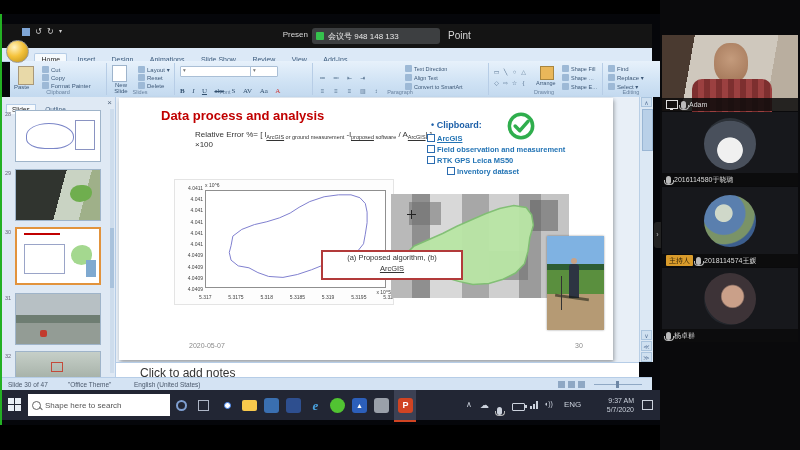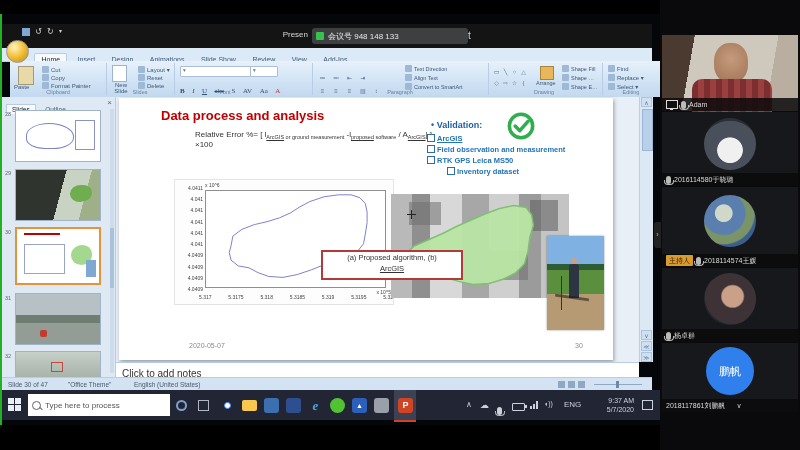--- a/index.html
+++ b/index.html
@@ -122,21 +122,21 @@
 <div id="stage">
 
   <div id="share" class="a">
 
     <div id="titlebar" class="a">
       <span class="a qat" style="left:20px;top:4px;width:8px;height:8px;background:#7fa6d6;display:inline-block"></span>
       <span class="a qat" style="left:33px;top:3px;">↺</span>
       <span class="a qat" style="left:45px;top:3px;">↻</span>
       <span class="a qat" style="left:57px;top:3px;font-size:6px;">▾</span>
       <div class="a" style="left:238px;top:6px;width:68px;text-align:right;font-size:8px;color:#d8d8d8;">Presen</div>
-      <div class="a" style="left:310px;top:4px;width:156px;height:16px;border-radius:3px;background:#3d3f41;display:flex;align-items:center;z-index:4;">
+      <div class="a" style="left:310px;top:4px;width:128px;height:16px;border-radius:3px;background:#3d3f41;display:flex;align-items:center;z-index:4;">
         <span style="width:8px;height:8px;background:#35c24d;border-radius:1px;margin:0 4px;flex:0 0 auto;"></span>
         <span style="font-size:8px;color:#e8e8e8;">会议号 948 148 133</span>
       </div>
       <div class="a" style="left:446px;top:6px;font-size:10px;color:#d8d8d8;">Point</div>
     </div>
 
     <div id="orb" class="a"></div>
 
     <div id="tabrow" class="a">
       <span style="display:inline-block;width:28px;"></span>
@@ -253,21 +253,21 @@
     </div>
 
     <div id="slidearea" class="a"></div>
     <div id="slide" class="a">
       <div id="stitle" class="a">Data process and analysis</div>
       <div id="formula" class="a">
         <span><span>Relative Error %= [ l</span><span class="fsub fu">ArcGIS</span><span class="fsub"> or ground measurement</span><span> -l</span><span class="fsub fu">proposed</span><span class="fsub"> software</span><span> / A</span><span class="fsub fu">ArcGIS</span><span>| ]</span></span><br>
         <span>×100</span>
       </div>
 
-      <div id="vhead" class="a">• <span>Validation:</span></div>
+      <div id="vhead" class="a">• <span>Clipboard:</span></div>
       <svg class="a" style="left:388px;top:14px;" width="28" height="28" viewBox="0 0 24 24">
         <circle class="chk" cx="12" cy="12" r="10"></circle>
           <path class="chk" d="M7 12l4 4 7-8"></path>
       </svg>
       <div class="vitem a" style="top:36px;"><span class="vbox"></span><span style="text-decoration:underline">ArcGIS</span></div>
       <div class="vitem a" style="top:47px;"><span class="vbox"></span><span>Field observation and measurement</span></div>
       <div class="vitem a" style="top:58px;"><span class="vbox"></span><span>RTK GPS Leica MS50</span></div>
       <div class="vitem a" style="top:69px;padding-left:20px;"><span class="vbox"></span><span>Inventory dataset</span></div>
 
       <div id="chart" class="a">
@@ -328,21 +328,21 @@
 
     <div id="vsb" class="a">
       <div class="sbtn a" style="top:0;">∧</div>
       <div class="sbtn a" style="bottom:22px;">∨</div>
       <div class="sbtn a" style="bottom:11px;">≪</div>
       <div class="sbtn a" style="bottom:0;">≫</div>
       <div class="a" style="left:2px;top:12px;width:9px;height:40px;background:#b9d0e8;border:1px solid #9ab6d4;"></div>
     </div>
 
     <div id="notes" class="a">
-      <span style="font-size:10px;color:#333;margin-left:6px;line-height:15px;display:inline-block;text-decoration:underline;">Click to add notes</span>
+      <span style="font-size:12px;color:#333;margin-left:24px;line-height:15px;display:inline-block;text-decoration:underline;">Click to add notes</span>
     </div>
 
     <div id="statusbar" class="a">
       <span class="stxt a" style="left:6px;">Slide 30 of 47</span>
       <span class="stxt a" style="left:66px;">"Office Theme"</span>
       <span class="stxt a" style="left:132px;">English (United States)</span>
       <span class="a" style="left:556px;top:3px;width:7px;height:7px;background:#8fa8c4;"></span>
       <span class="a" style="left:566px;top:3px;width:7px;height:7px;background:#8fa8c4;"></span>
       <span class="a" style="left:576px;top:3px;width:7px;height:7px;background:#8fa8c4;"></span>
       <span class="a" style="left:592px;top:6px;width:48px;height:1px;background:#8fa8c4;"></span>
@@ -351,21 +351,21 @@
 
     <div id="taskbar" class="a">
       <span class="win a">
         <i style="left:0;top:0;"></i>
           <i style="left:7px;top:0;"></i>
           <i style="left:0;top:7px;"></i>
           <i style="left:7px;top:7px;"></i>
       </span>
       <div id="sbox" class="a">
         <span class="mag"></span>
-        <span>Type here to process</span>
+        <span>Shape here to search</span>
       </div>
       <span class="a" style="left:174px;top:10px;width:11px;height:11px;border:2px solid #7f9fd1;border-radius:50%;box-sizing:border-box;"></span>
       <span class="a" style="left:196px;top:10px;width:11px;height:11px;border:1px solid #aeb6c6;box-sizing:border-box;"></span>
       <span class="tbico chrome a" style="left:218px;"></span>
       <span class="tbico folder a" style="left:240px;"></span>
       <span class="tbico a" style="left:262px;background:#3a6fb0;"></span>
       <span class="tbico a" style="left:284px;background:#2e4f8f;"></span>
       <span class="tbico a" style="left:306px;background:transparent;color:#4aa3e0;font-family:'Liberation Serif',serif;font-style:italic;font-weight:bold;font-size:13px;">e</span>
       <span class="tbico a" style="left:328px;background:#51c332;border-radius:50%;"></span>
       <span class="tbico a" style="left:350px;background:#2c5fba;font-size:7px;">▲</span>
@@ -422,24 +422,17 @@
     </div>
 
     <div class="tile a" style="top:268px;height:74px;">
       <span class="av" style="left:42px;top:5px;width:52px;height:52px;background:radial-gradient(circle at 55% 45%,#caa089 0 26%,#3d3337 30% 68%,#23262c 70%);"></span>
       <div class="tlabel">
         <span class="mic"></span>
         <span>杨卓群</span>
       </div>
     </div>
 
-    <div class="tile a" style="top:343px;height:69px;">
-      <span class="av" style="left:44px;top:4px;width:48px;height:48px;background:#2f80ed;color:#fff;font-size:11px;display:flex;align-items:center;justify-content:center;">鹏帆</span>
-      <div class="tlabel">
-        <span class="ellip" style="max-width:96px;">2018117861刘鹏帆</span>
-        <span style="color:#ccc;margin-left:8px;">∨</span>
-      </div>
-    </div>
 
     <span class="a" style="left:-6px;top:222px;width:7px;height:26px;background:#222;color:#bbb;font-size:7px;line-height:26px;text-align:center;border-radius:3px 0 0 3px;">›</span>
   </div>
 
 </div>
 
 </body></html>

